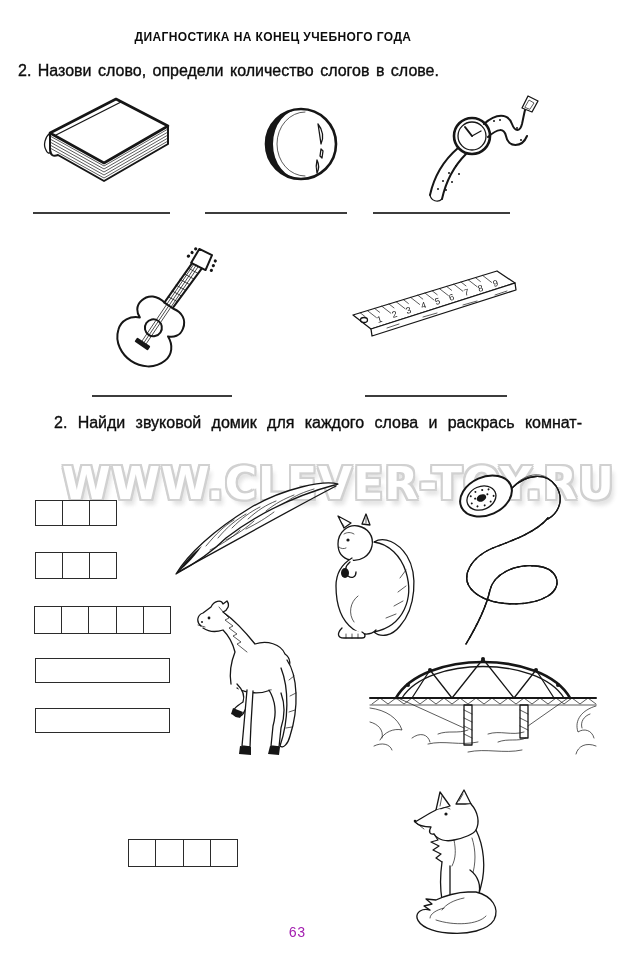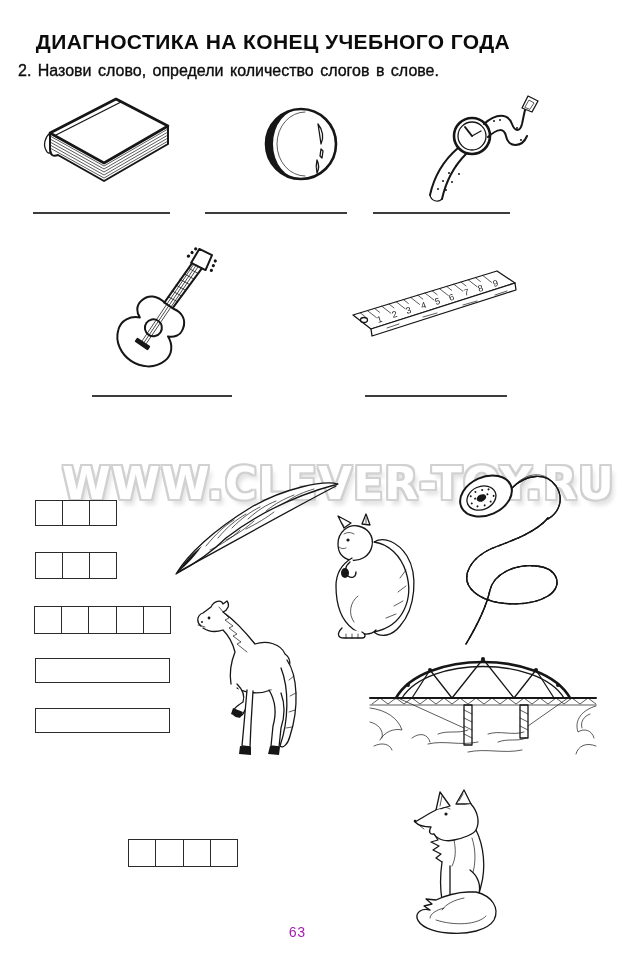--- a/index.html
+++ b/index.html
@@ -1,20 +1,20 @@
 <!DOCTYPE html>
 <html><head>
 <meta charset="utf-8">
 <style>
   html,body{margin:0;padding:0;background:#ffffff;}
   body{width:625px;height:960px;overflow:hidden;}
   .page{position:relative;width:625px;height:960px;background:#ffffff;
         font-family:"Liberation Sans",sans-serif;color:#111;}
   .page-title{position:absolute;top:30px;left:0;width:546px;text-align:center;
-        font-size:21px;font-weight:bold;letter-spacing:.4px;color:#0c0c0c;}
+        font-size:12px;font-weight:bold;letter-spacing:.4px;color:#0c0c0c;}
   .task-text{position:absolute;left:18px;width:564px;font-size:16px;color:#0d0d0d;
         -webkit-text-stroke:.35px #0d0d0d;word-spacing:2px;}
   .just{text-align:justify;text-align-last:justify;}
   .indent{text-indent:36px;}
   .answer-line{position:absolute;height:0;border-top:2px solid #3c3c3c;}
   .sound-house{position:absolute;display:flex;box-sizing:border-box;
         border:1.6px solid #2b2b2b;background:#fff;}
   .sound-house .cell{flex:1;border-left:1.6px solid #2b2b2b;}
   .sound-house .cell:first-child{border-left:none;}
   .illu{position:absolute;overflow:visible;}
@@ -124,20 +124,21 @@
     <text font-size="9" transform="rotate(-17 89 46)" x="89" y="46">5</text>
     <text font-size="9" transform="rotate(-17 103 42)" x="103" y="42">6</text>
     <text font-size="9" transform="rotate(-17 118 37)" x="118" y="37">7</text>
     <text font-size="9" transform="rotate(-17 132 33)" x="132" y="33">8</text>
     <text font-size="9" transform="rotate(-17 147 28)" x="147" y="28">9</text>
   </svg>
 
   <div class="answer-line" style="left:92px;top:395px;width:140px;"></div>
   <div class="answer-line" style="left:365px;top:395px;width:142px;"></div>
 
+  <div class="task-text just indent" style="top:414px;">2. Найди звуковой домик для каждого слова и раскрась комнат-</div>
 
   <div class="sound-house z2" style="left:35px;top:500px;width:82px;height:26px;">
       <div class="cell"></div>
       <div class="cell"></div>
       <div class="cell"></div>
     </div>
   <div class="sound-house z2" style="left:35px;top:552px;width:82px;height:27px;">
       <div class="cell"></div>
       <div class="cell"></div>
       <div class="cell"></div>

